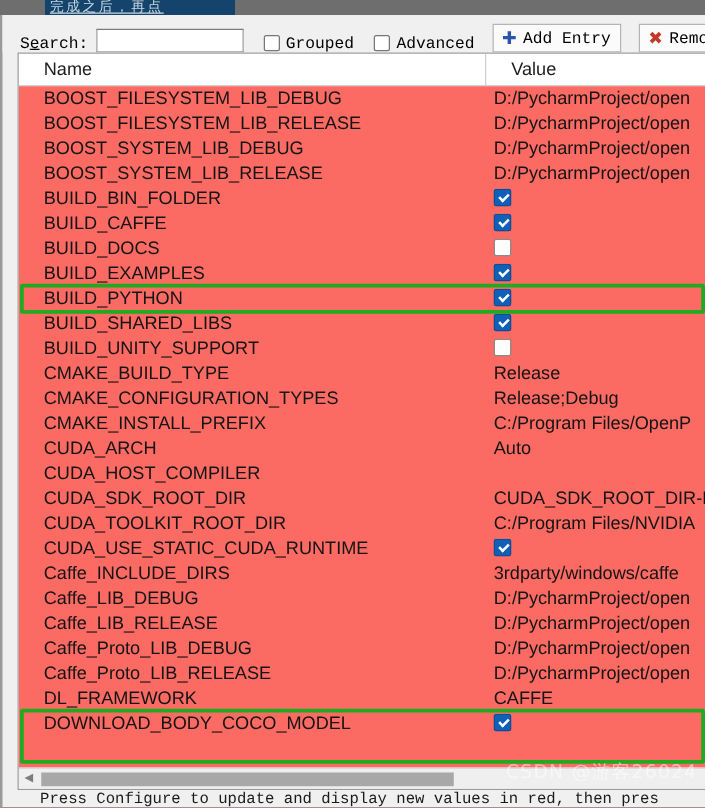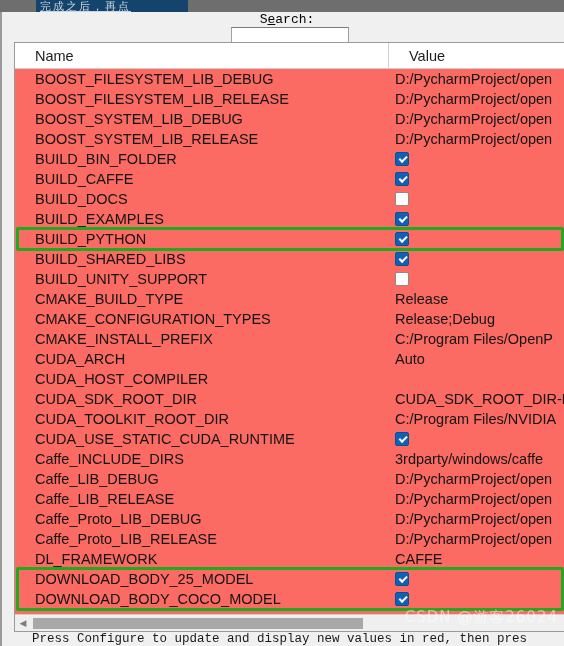--- a/index.html
+++ b/index.html
@@ -47,27 +47,26 @@
     background: #f0f0f0;
     border-left: 2px solid #9a9a9a;
     box-sizing: border-box;
   }
 
   
   #toolbar {
     position: relative;
     height: 30px;
     display: flex;
-    align-items: center;
+    align-items: flex-end;
     padding-left: 14px;
     background: #f0f0f0;
     font-family: "Liberation Mono", monospace;
     font-size: 13px;
     color: #000;
-    flex-direction: column;
   }
   .search-label {
     margin-right: 6px;
     white-space: nowrap;
   }
   .search-label u { text-decoration: underline; }
   #search-input {
     width: 118px;
     height: 19px;
     border: 1px solid #a0a0a0;
@@ -396,24 +395,20 @@
         </div>
         <div class="row">
           <div class="cell-name">Caffe_Proto_LIB_RELEASE</div>
           <div class="cell-value">D:/PycharmProject/open</div>
         </div>
         <div class="row">
           <div class="cell-name">DL_FRAMEWORK</div>
           <div class="cell-value">CAFFE</div>
         </div>
         <div class="row">
-          <div class="cell-name">DOWNLOAD_BODY_25_MODEL</div>
-          <div class="cell-value"><span class="cb on"></span></div>
-        </div>
-        <div class="row">
           <div class="cell-name">DOWNLOAD_BODY_COCO_MODEL</div>
           <div class="cell-value"><span class="cb on"></span></div>
         </div>
         <div class="hl" style="top: 158px; height: 24px; left: 1px; width: 548px; border-color: rgb(31, 170, 31);"></div>
         <div class="hl" style="top: 498px; height: 44px; left: 1px; width: 548px; border-color: rgb(31, 170, 31);"></div>
       </div>
 
     <div id="hscroll">
       <div class="sb-arrow">◀</div>
       <div id="sb-thumb"></div>

